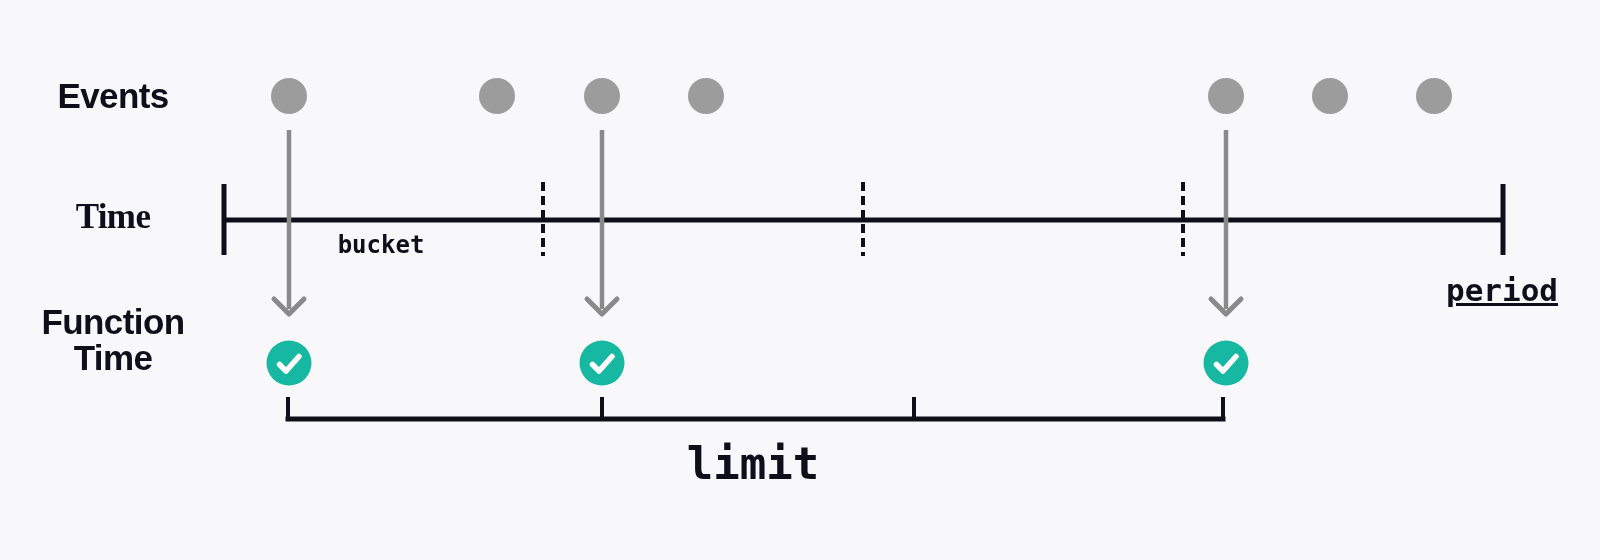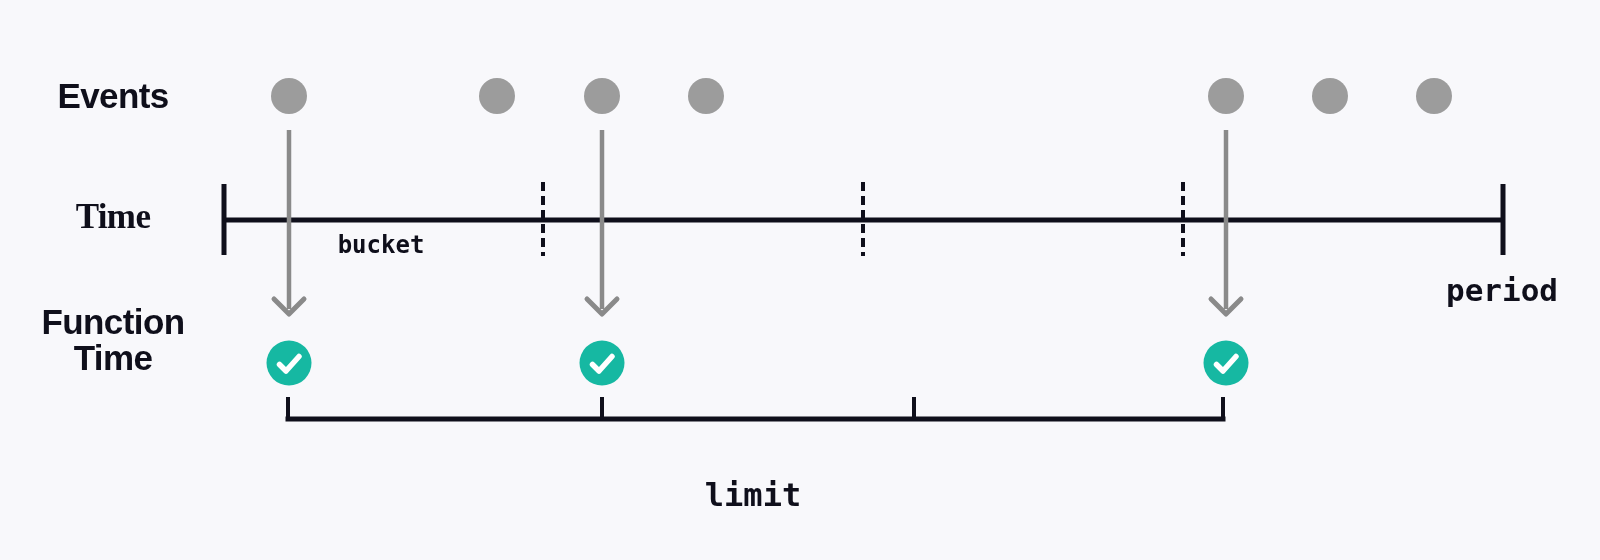--- a/index.html
+++ b/index.html
@@ -28,21 +28,21 @@
     font-size: 35px;
     letter-spacing: -0.6px;
     line-height: 36px;
   }
   .mono {
     font-family: "DejaVu Sans Mono", monospace;
     font-weight: 700;
   }
   .mono.bucket { font-size: 24px; }
   .mono.period { font-size: 31px; }
-  .mono.limit  { font-size: 32px; margin-top: 32px; }
+  .mono.limit  { font-size: 44px; }
 </style>
 </head>
 <body>
 
 <div class="canvas" style="background: rgb(248, 248, 251); color: rgb(15, 15, 27);">
   <svg id="diagram-svg" viewBox="0 0 1600 560">
       <line x1="222" y1="220" x2="1505" y2="220" stroke="#0f0f1b" stroke-width="5"></line>
       <line x1="224" y1="184" x2="224" y2="255" stroke="#0f0f1b" stroke-width="5"></line>
       <line x1="1503" y1="184" x2="1503" y2="255" stroke="#0f0f1b" stroke-width="5"></line>
       <line x1="543" y1="182" x2="543" y2="256" stroke="#0f0f1b" stroke-width="4" stroke-dasharray="9 5"></line>
@@ -78,16 +78,16 @@
 
   <div class="label sans" style="left: 113px; top: 217px; font-family: Liberation Serif, serif;">Time</div>
 
   <div class="label sans" style="left: 113px; top: 340px;">
     <div>Function</div>
     <div>Time</div>
   </div>
 
   <div class="label mono bucket" style="left: 381px; top: 245px;">bucket</div>
 
-  <div class="label mono period" style="left: 1502px; top: 290px;">period</div>
+  <div class="label mono period" style="left: 1502px; top: 290px; text-decoration: underline;">period</div>
 
   <div class="label mono limit" style="left: 753px; top: 463px;">limit</div>
 </div>
 
 </body></html>

